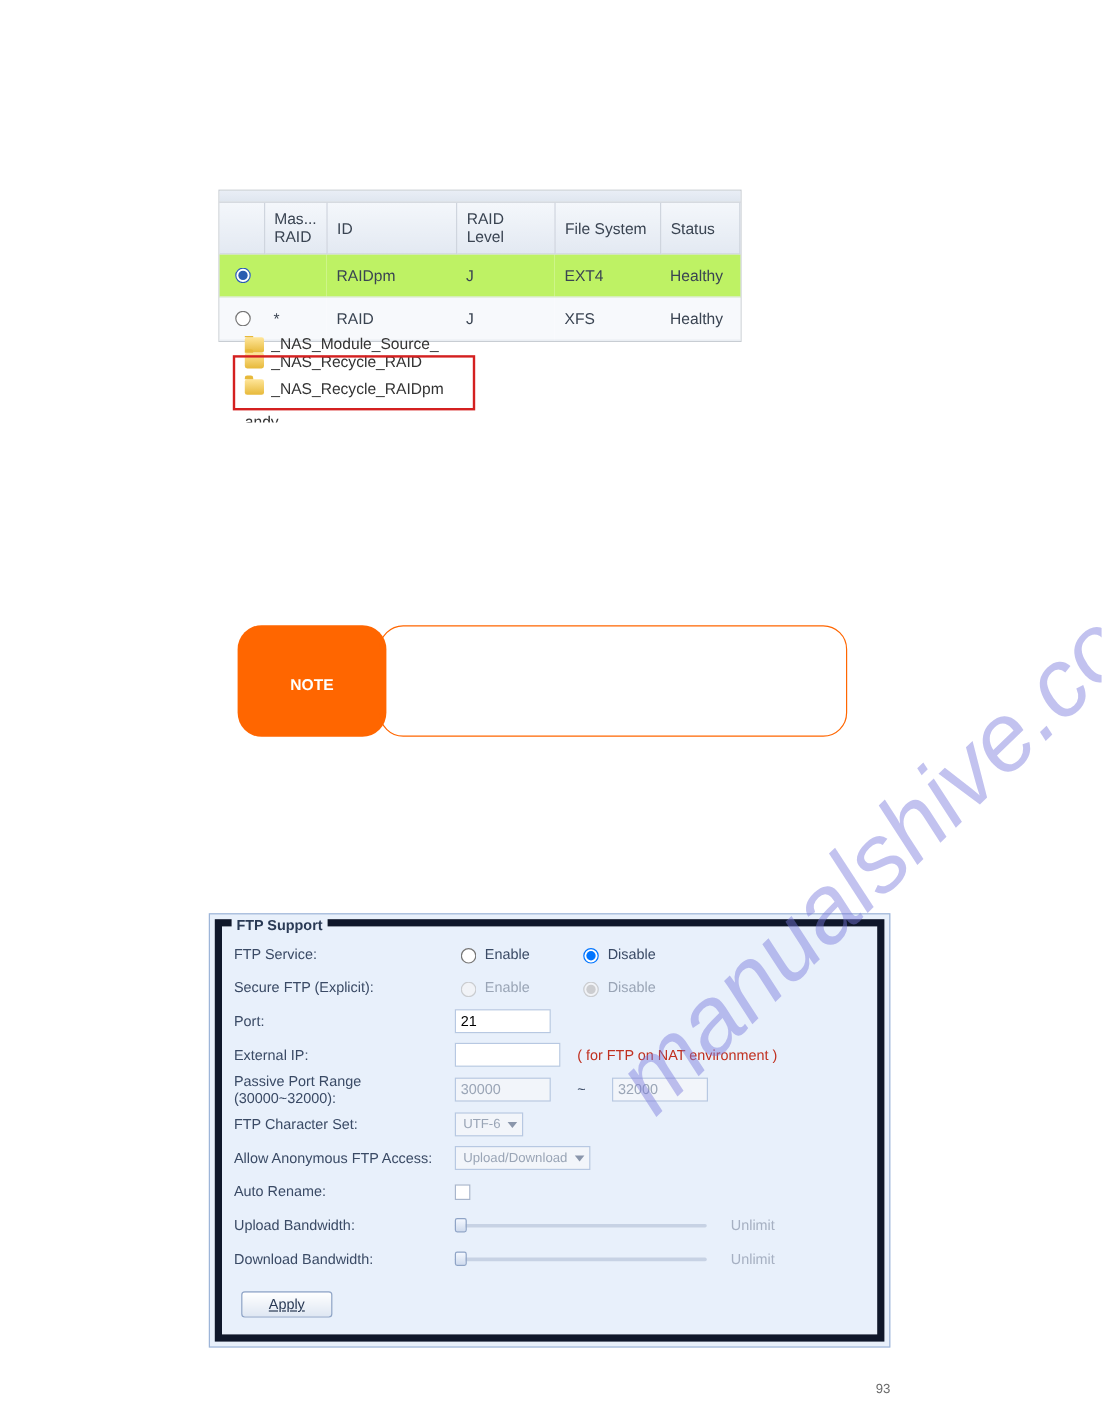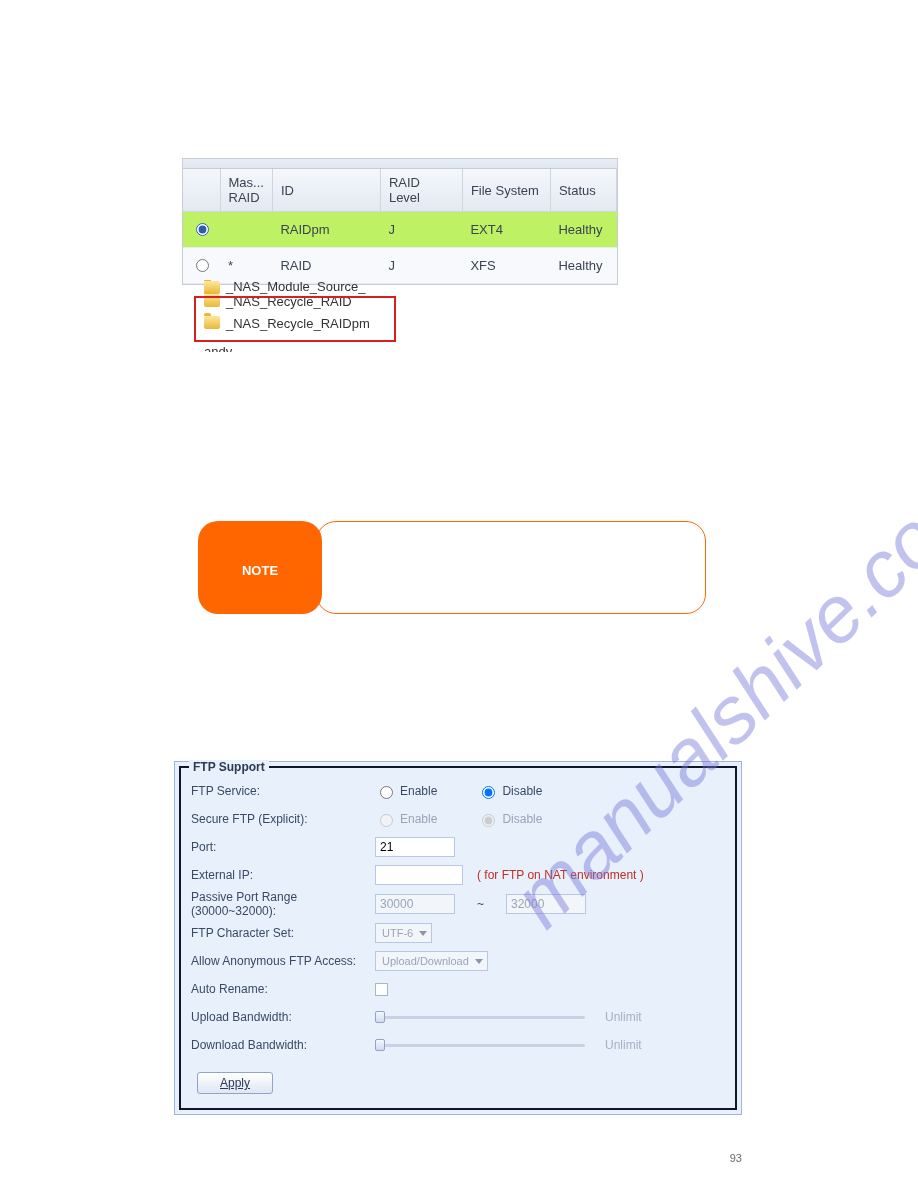--- a/index.html
+++ b/index.html
@@ -169,21 +169,21 @@
   .ftp-panel {
     position: absolute;
     top: 761px;
     left: 174px;
     width: 568px;
     border: 1px solid #9db5d8;
     background: #e8f0fb;
     padding: 2px;
   }
   .ftp-fieldset {
-    border: 2px solid #0f172a;
+    border: 6px solid #0f172a;
     margin: 2px;
     padding: 8px 24px 14px 10px;
     position: relative;
     background: #e8f0fb;
   }
   .ftp-legend {
     position: absolute;
     top: -8px;
     left: 8px;
     background: #e8f0fb;

